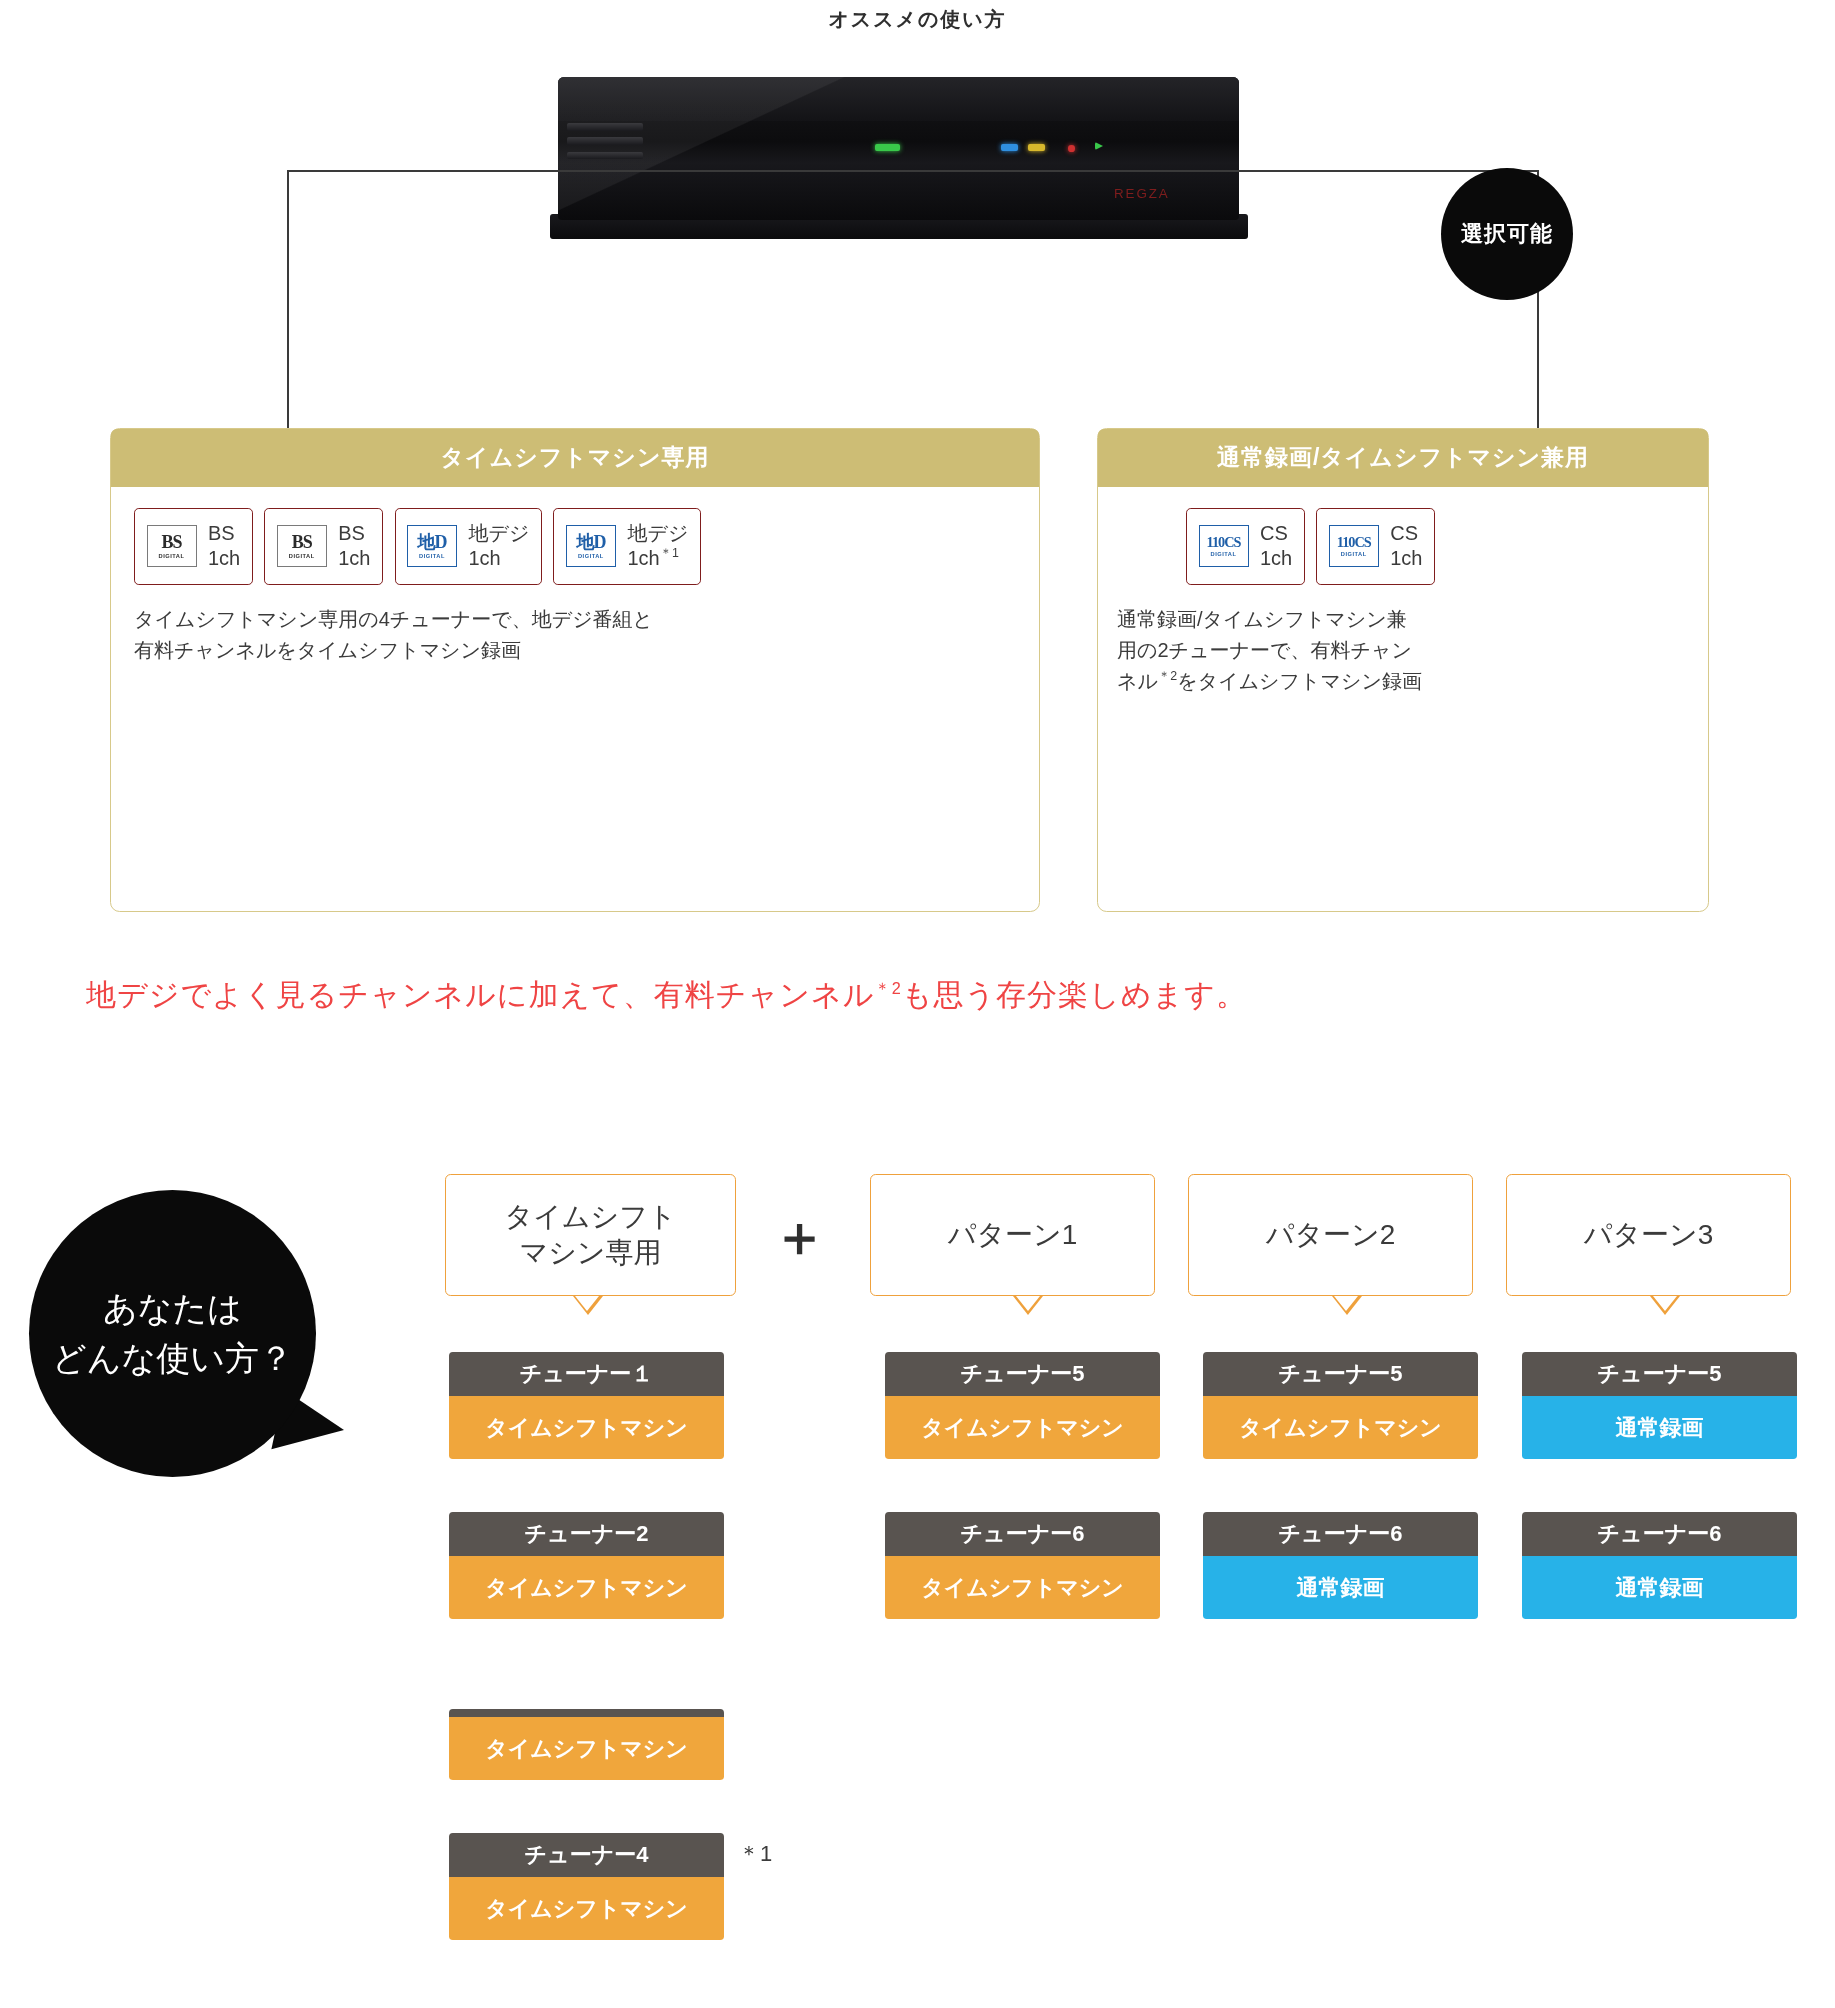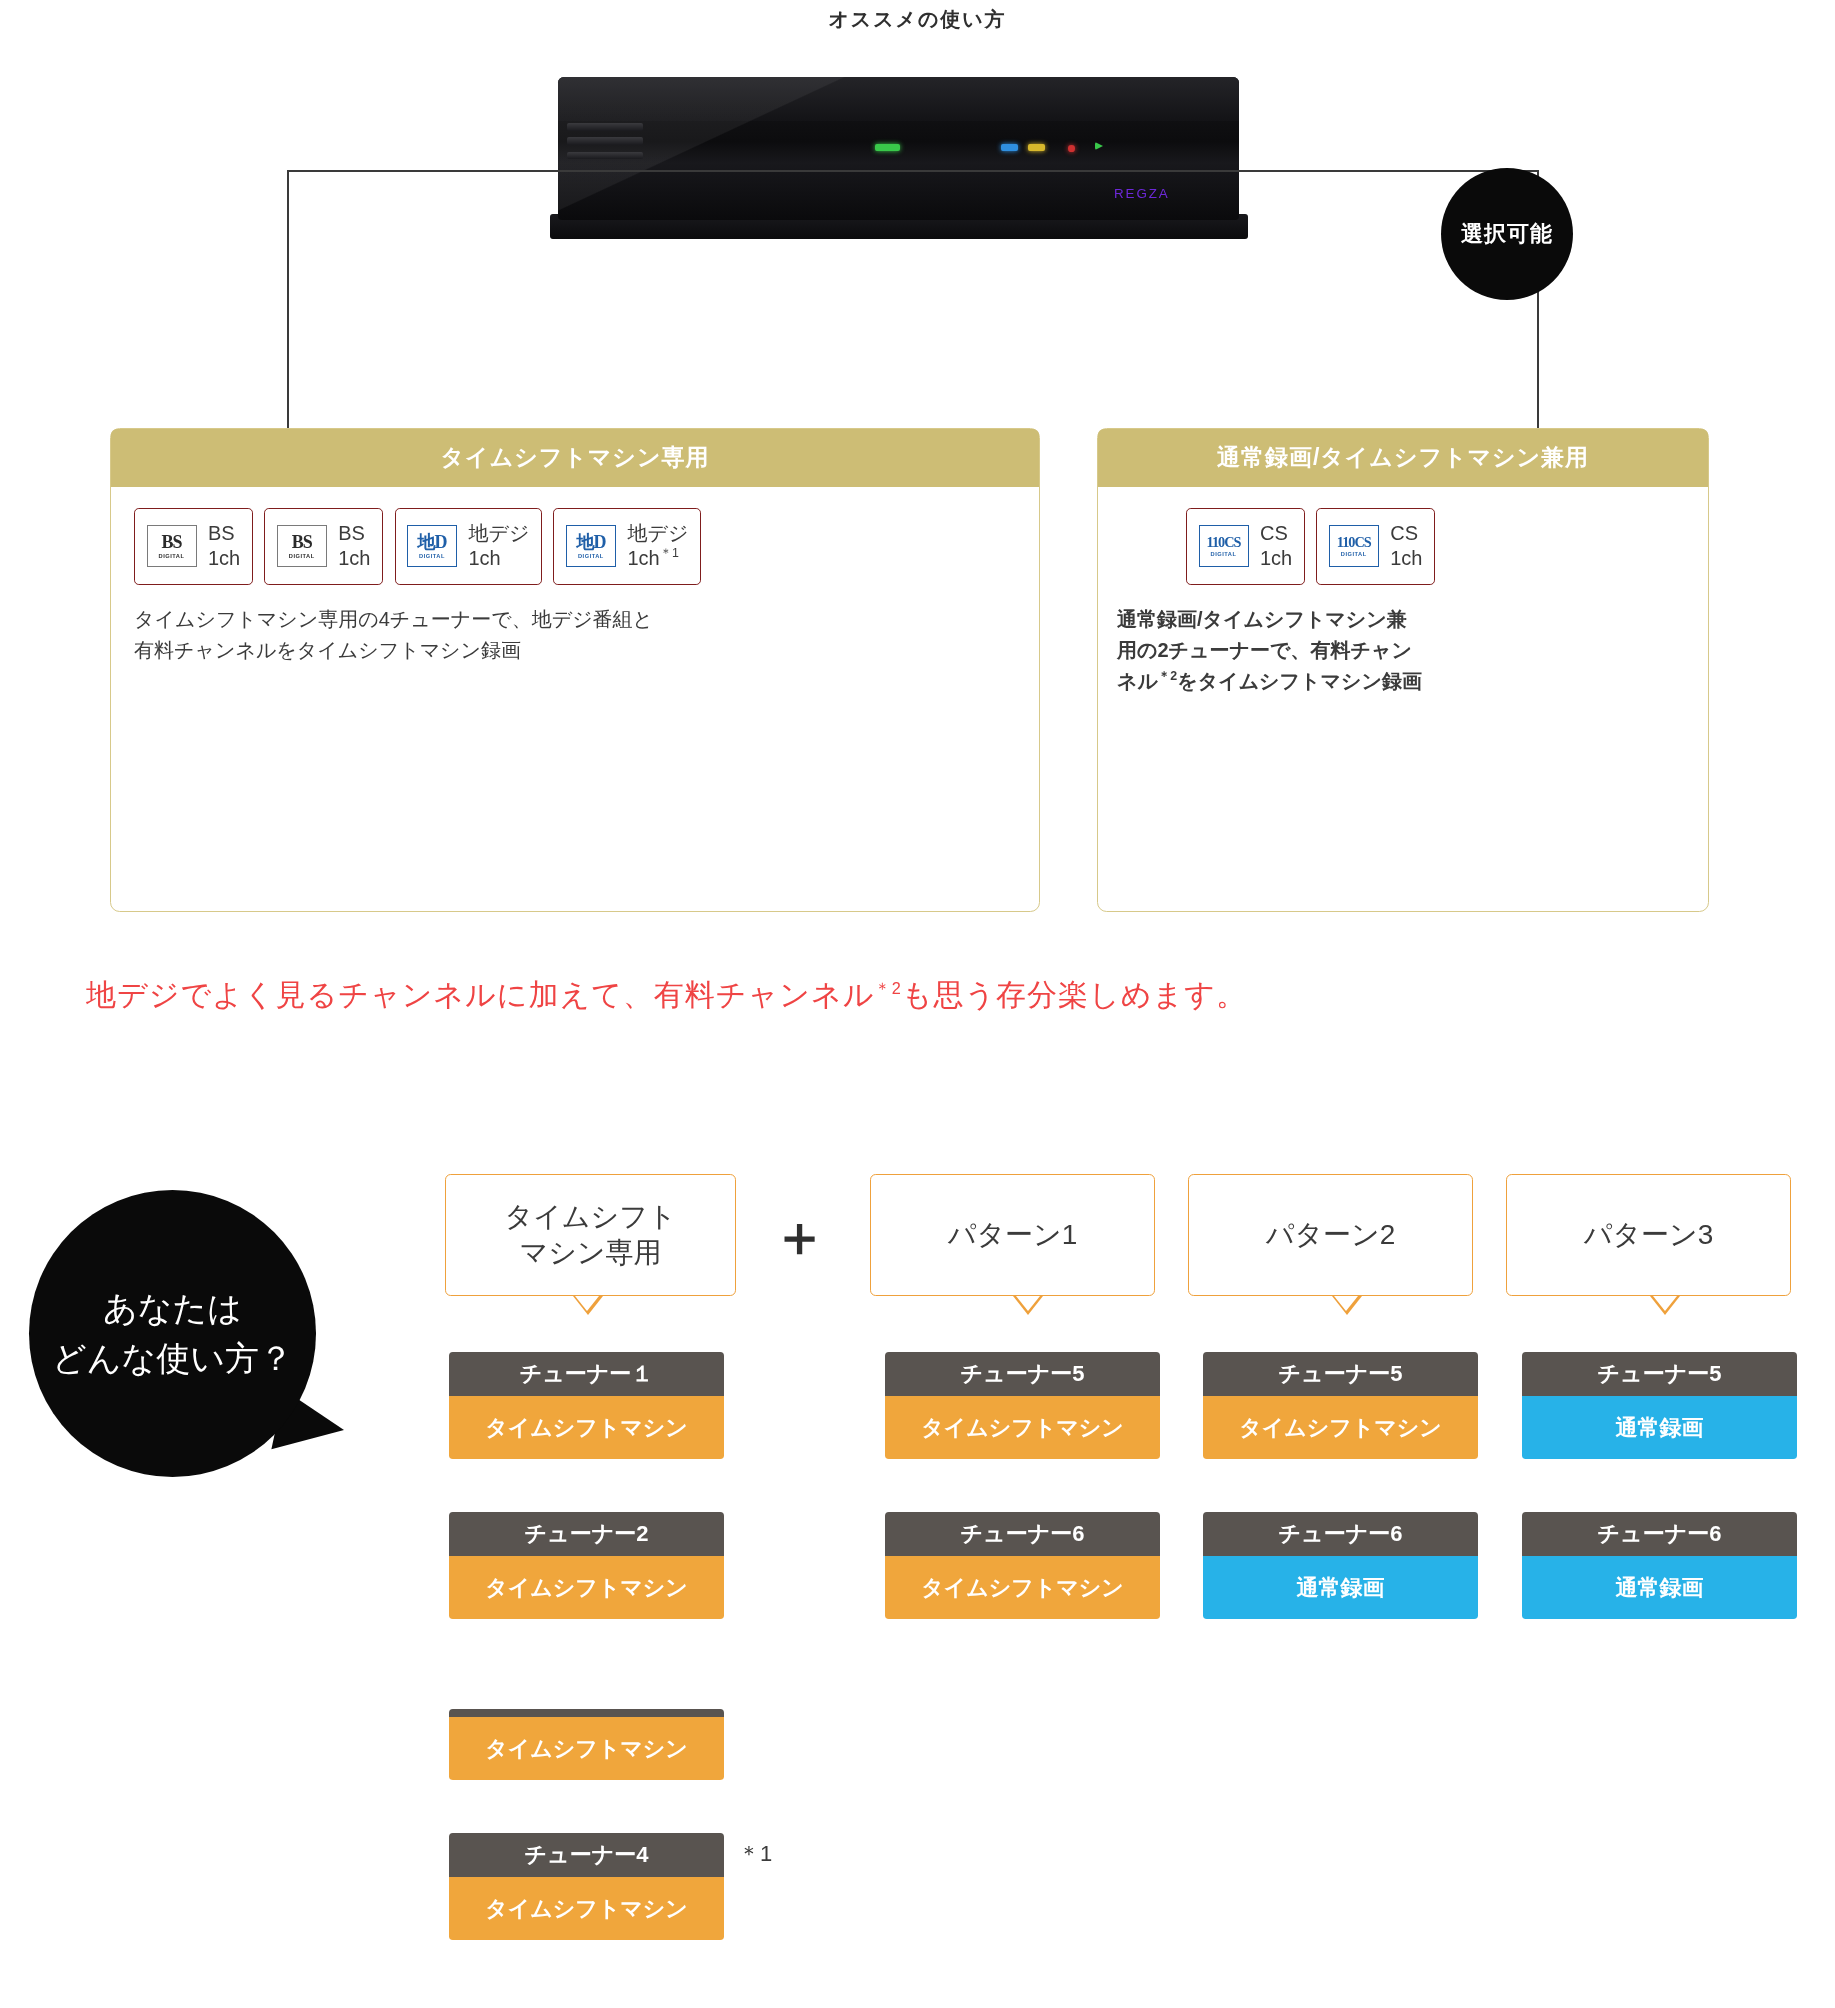--- a/index.html
+++ b/index.html
@@ -78,21 +78,21 @@
   .led.green { left: 325px; top: 75px; width: 25px; height: 6.7px; background:#39c84a; box-shadow:0 0 5.7px #39c84a; }
   .led.blue  { left: 451px; top: 75px; width: 17px; height: 6.7px; background:#2f8fe0; box-shadow:0 0 5.7px #2f8fe0; }
   .led.yellow{ left: 478px; top: 75px; width: 17px; height: 6.7px; background:#d8b82c; box-shadow:0 0 5.7px #d8b82c; }
   .led.red   { left: 518px; top: 76px; width: 6.7px;  height: 6.7px; background:#cf3030; border-radius:50%; box-shadow:0 0 5.7px #cf3030; }
   .led.play  { left: 545px; top: 73px; width: 0; height: 0; background:none; border-left:8.6px solid #39c84a; border-top:4.8px solid transparent; border-bottom:4.8px solid transparent; box-shadow:none; }
   .device-logo {
     position: absolute;
     left: 564px; top: 117px;
     font-size: 13.4px;
     letter-spacing: 1.9px;
-    color: #6d28d9;
+    color: #7f1d1d;
     font-family: "Liberation Sans", sans-serif;
   }
 
   
   .line { position: absolute; background: #3a3a3a; }
 
   
   .select-badge {
     position: absolute;
     left: 1441px; top: 168px;
@@ -385,21 +385,21 @@
           <span class="big" style="font-size:14.3px;">110CS</span>
           <span class="small">DIGITAL</span>
         </div>
         <div class="chip-text">
           <div>CS</div>
           <div>1ch</div>
         </div>
       </div>
 
     </div>
-    <div class="panel-note" style="margin-left:-69px;font-weight:bold;">
+    <div class="panel-note" style="margin-left:-69px;">
       <div>通常録画/タイムシフトマシン兼</div>
       <div>用の2チューナーで、有料チャン</div>
       <div>
         <span>ネル</span><span class="sup">＊2</span><span>をタイムシフトマシン録画</span>
       </div>
     </div>
   </div>
 </div>
 
 <div class="lead">

